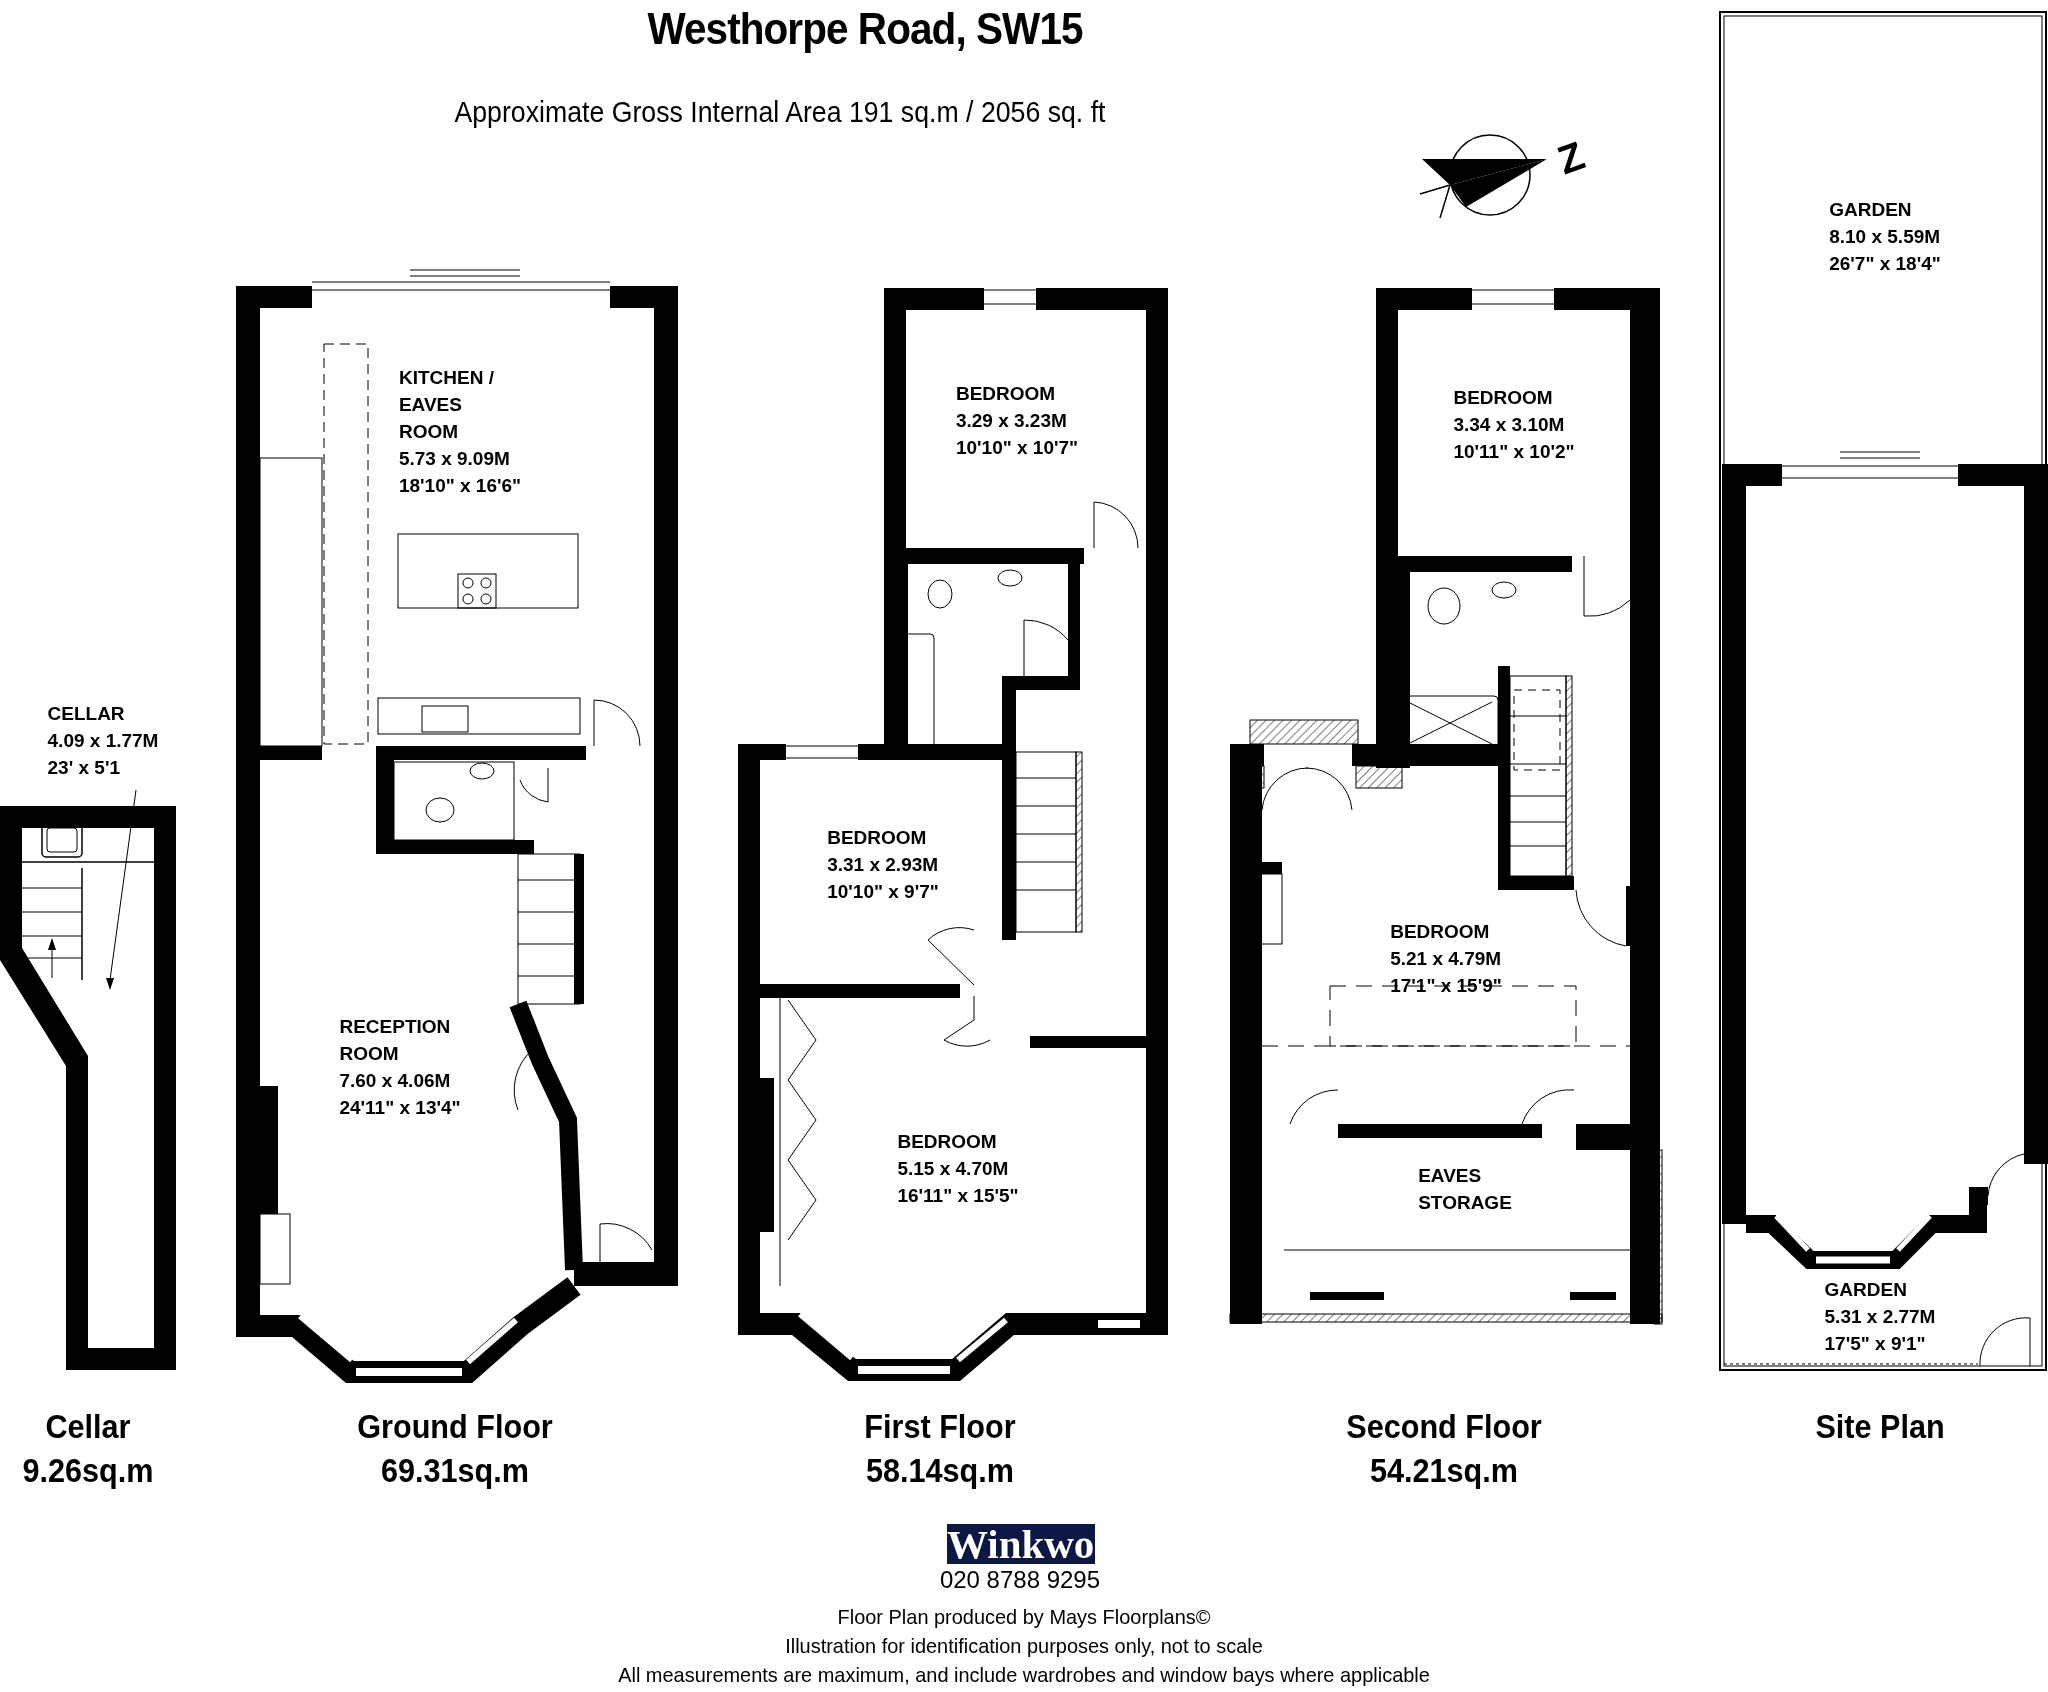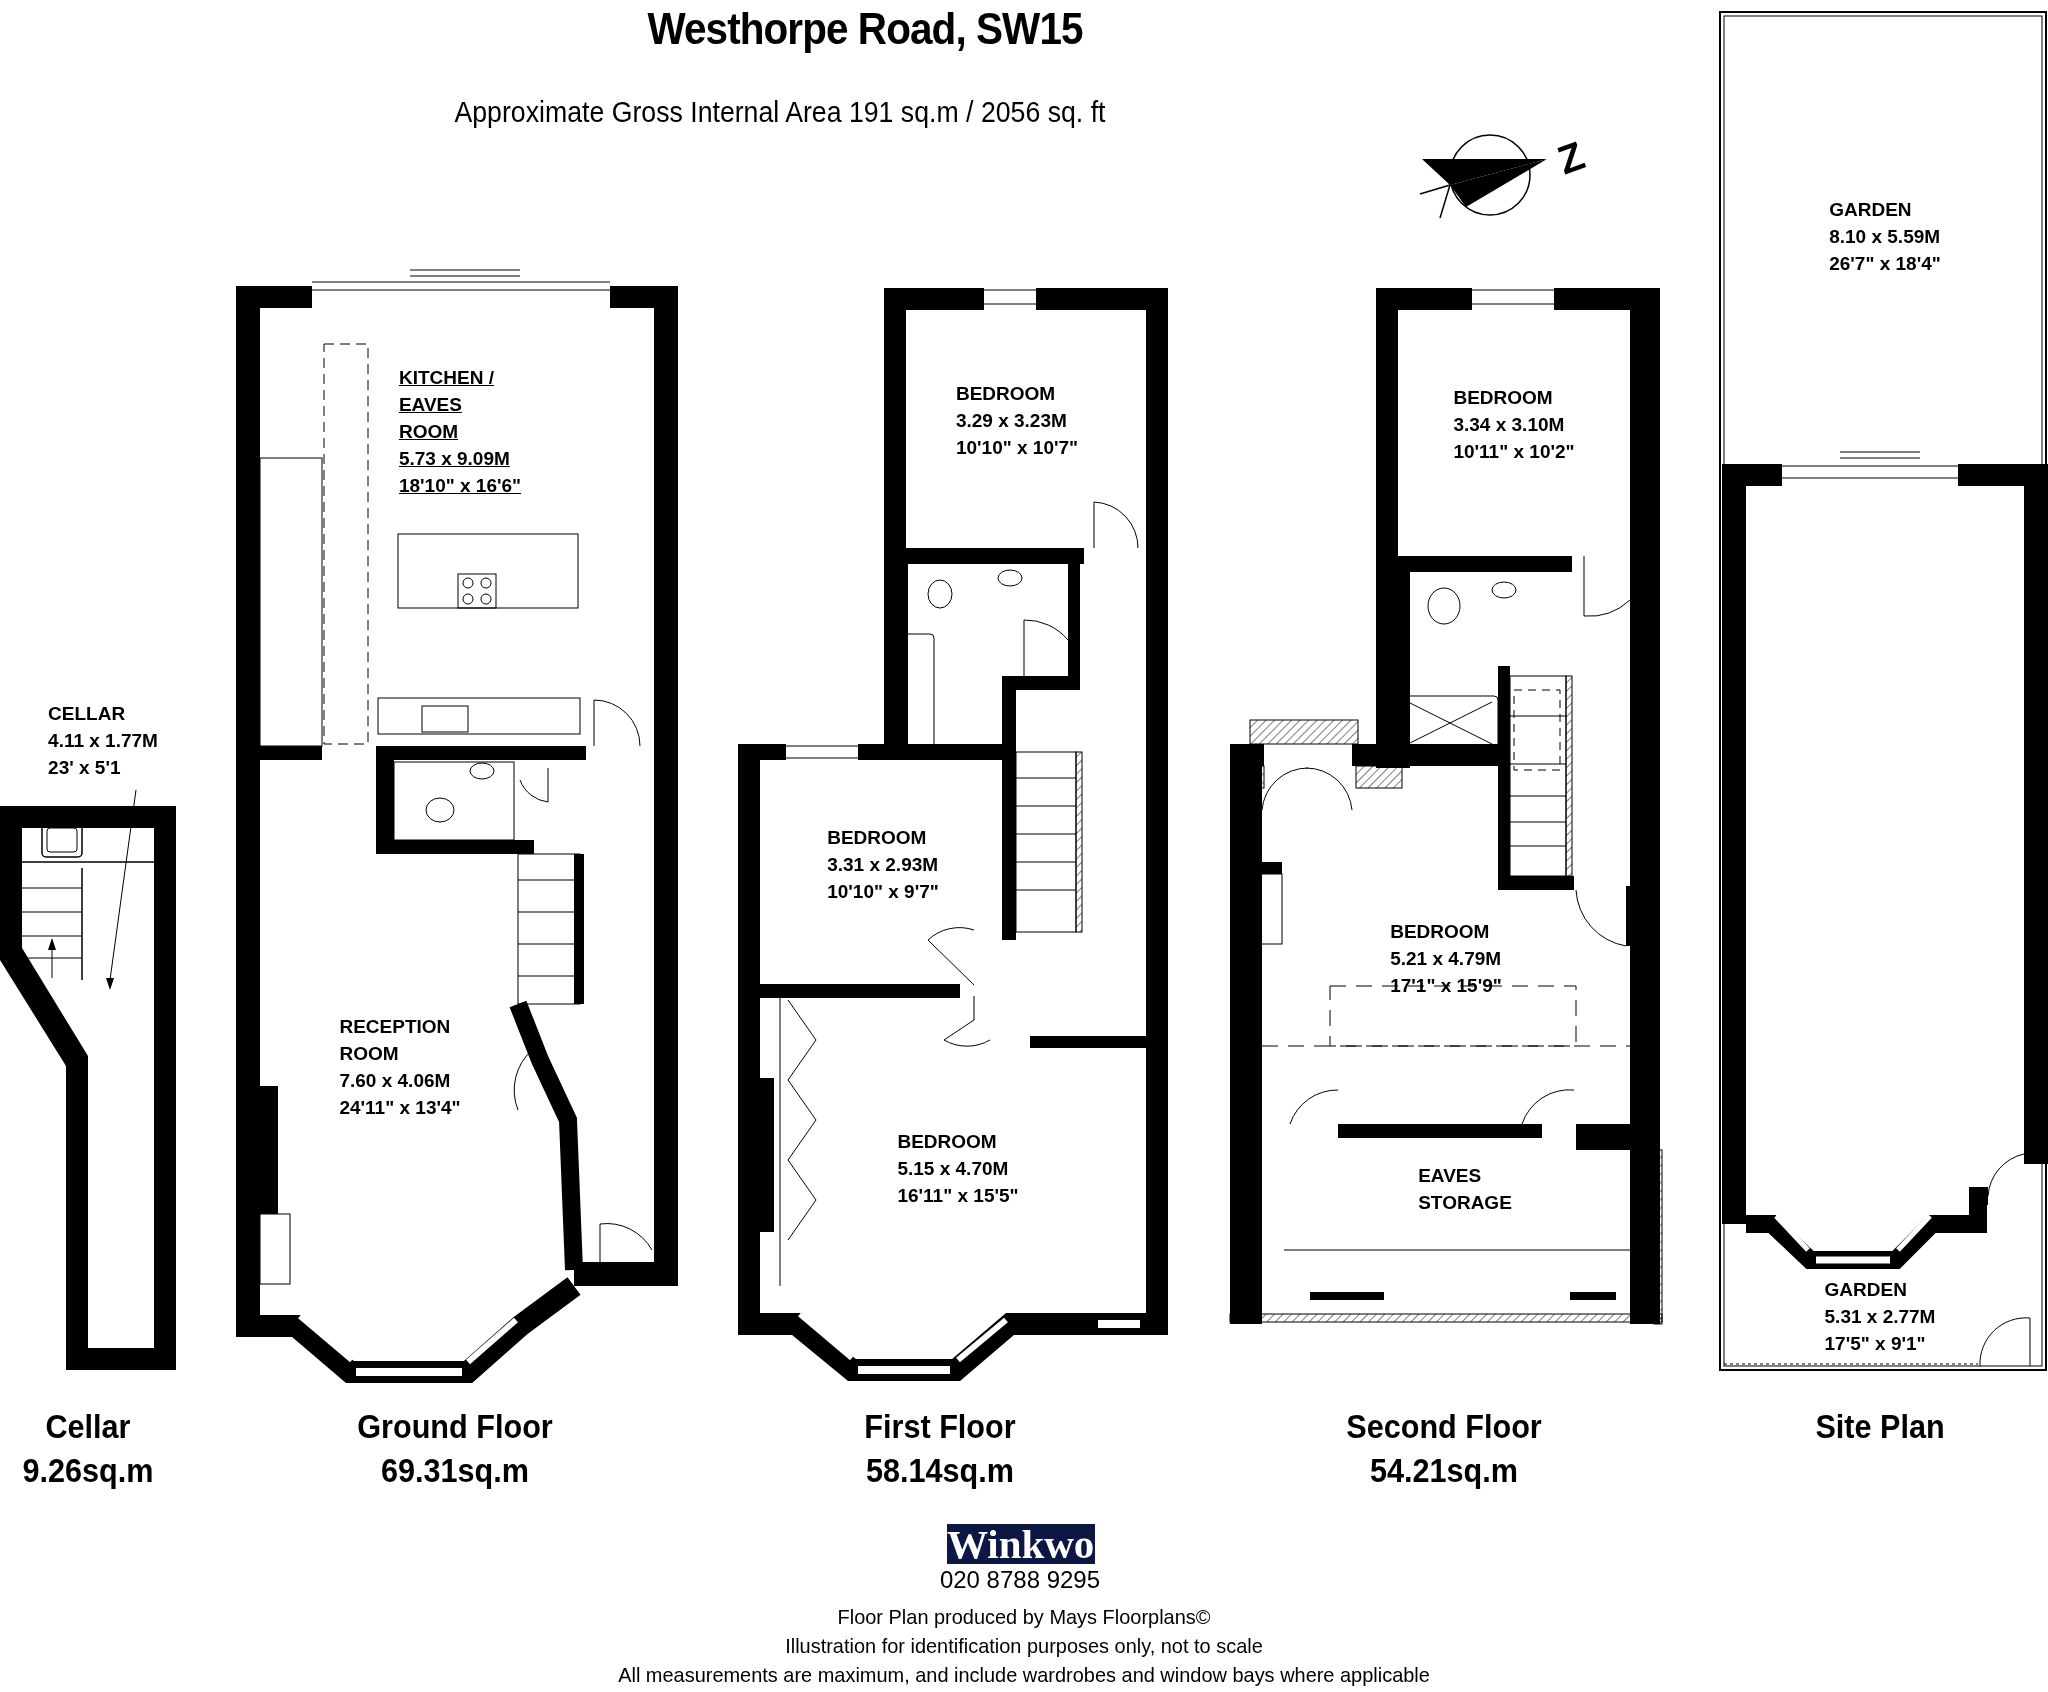--- a/index.html
+++ b/index.html
@@ -244,24 +244,24 @@
     <line x1="1816" y1="1260" x2="1890" y2="1260" stroke="#fff" stroke-width="7"></line>
     <line x1="1898" y1="1250" x2="1930" y2="1216" stroke="#fff" stroke-width="5"></line>
     <path d="M1988,1196 A46,46 0 0 1 2024,1154" fill="none" stroke="#000"></path>
     <path d="M1980,1366 A46,46 0 0 1 2030,1318 L2030,1366" fill="none" stroke="#000"></path>
     <line x1="1724" y1="1364" x2="1978" y2="1364" stroke="#000" stroke-dasharray="3,3"></line>
   </g>
 </svg>
 
 <div class="room-label" style="left:103px;top:700px;">
   <span>CELLAR</span>
-  <span>4.11 x 1.77M</span>
+  <span>4.09 x 1.77M</span>
   <span>23' x 5'1</span>
 </div>
-<div class="room-label" style="left:460px;top:364px;text-decoration:underline;">
+<div class="room-label" style="left:460px;top:364px;">
   <span>KITCHEN /</span>
   <span>EAVES</span>
   <span>ROOM</span>
   <span>5.73 x 9.09M</span>
   <span>18'10" x 16'6"</span>
 </div>
 <div class="room-label" style="left:400px;top:1013px;">
   <span>RECEPTION</span>
   <span>ROOM</span>
   <span>7.60 x 4.06M</span>

